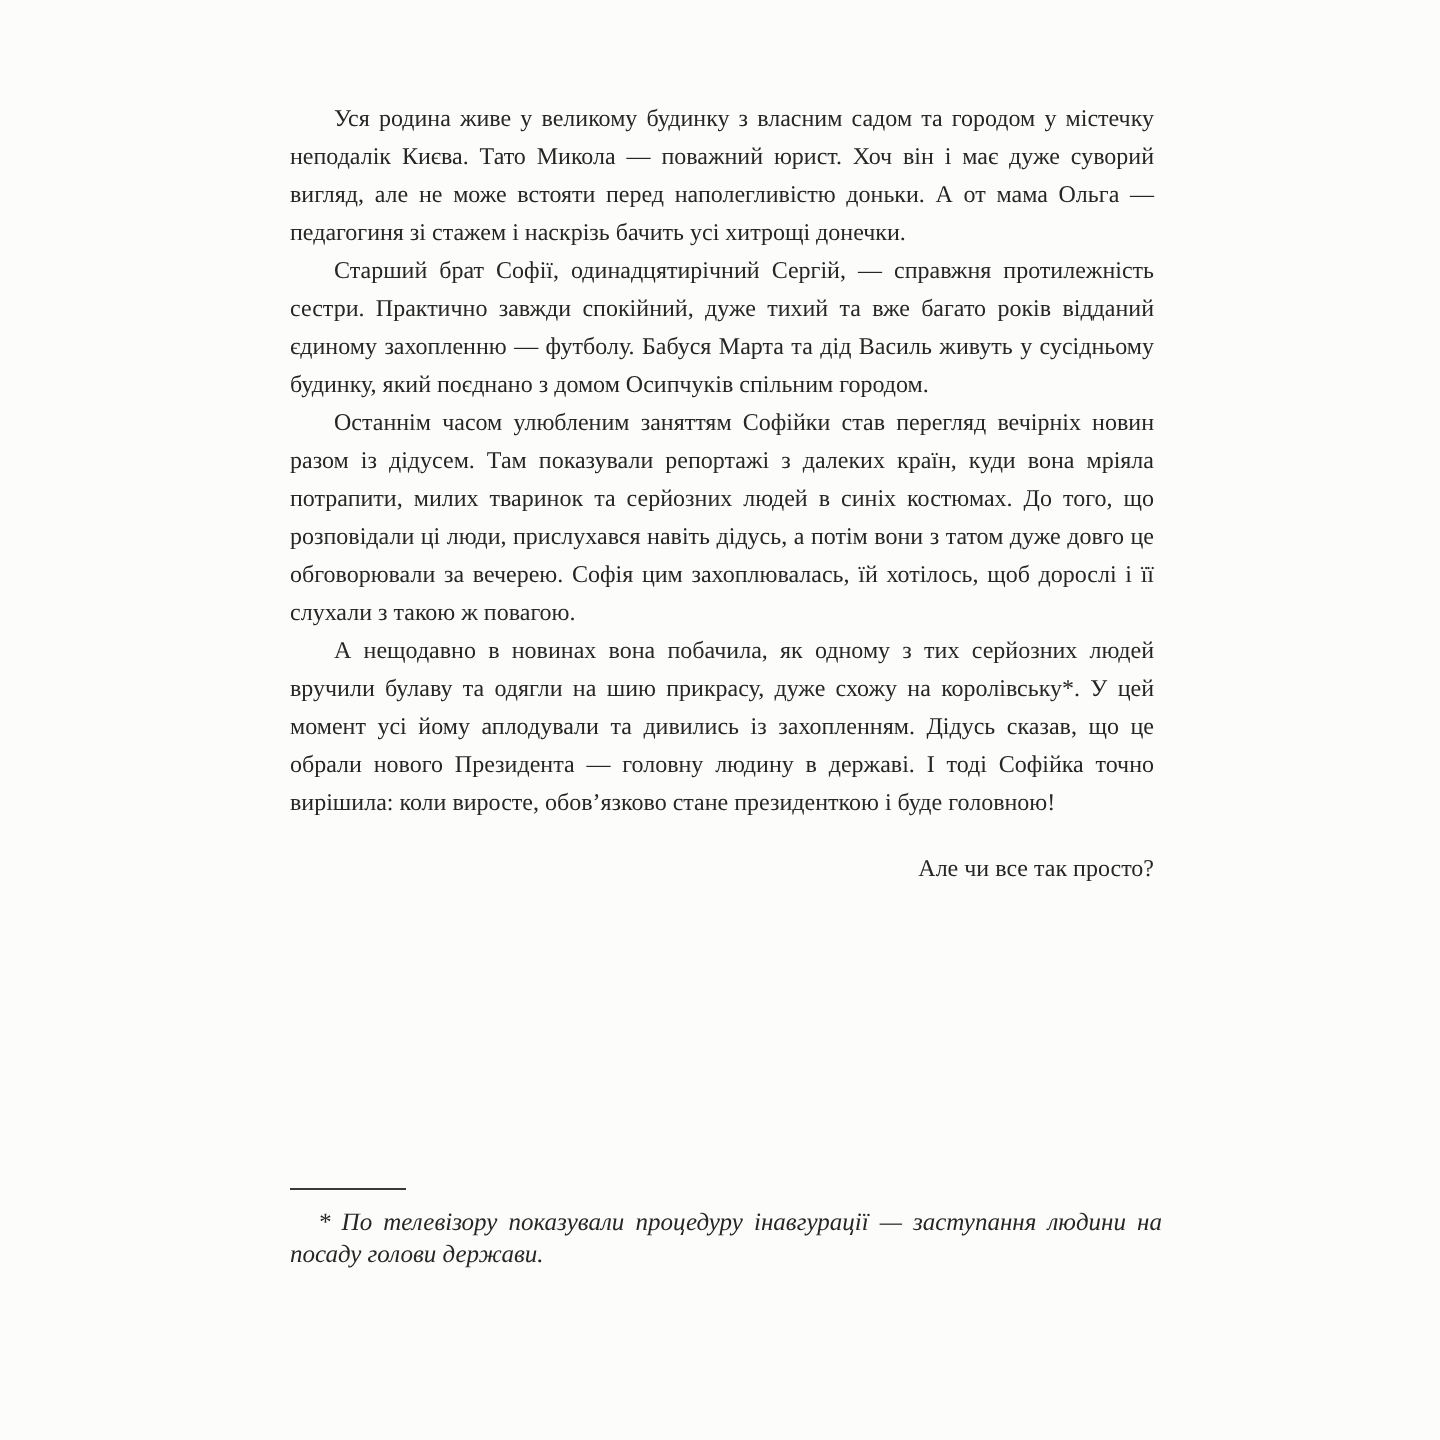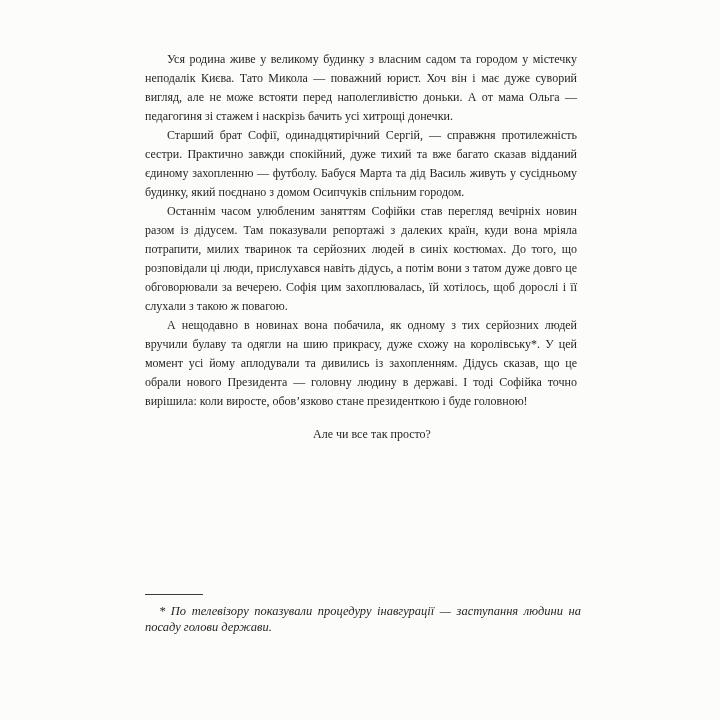--- a/index.html
+++ b/index.html
@@ -24,21 +24,21 @@
     font-size: 12px;
     line-height: 19px;
     text-align: justify;
   }
   .para {
     margin: 0;
     text-indent: 22px;
   }
   .para-question {
     margin-top: 14px;
-    text-align: center;
+    text-align: right;
   }
   .footnote {
     position: absolute;
     left: 145px;
     top: 594px;
     width: 436px;
     font-style: italic;
   }
   .footnote-rule {
     width: 58px;
@@ -53,21 +53,21 @@
     text-align: justify;
     text-indent: 14px;
   }
 </style>
 </head>
 <body>
 
 <div class="page">
   <main class="text-block">
     <p class="para">Уся родина живе у великому будинку з власним садом та городом у містечку неподалік Києва. Тато Микола — поважний юрист. Хоч він і має дуже суворий вигляд, але не може встояти перед наполегливістю доньки. А от мама Ольга — педагогиня зі стажем і наскрізь бачить усі хитрощі донечки.</p>
-    <p class="para">Старший брат Софії, одинадцятирічний Сергій, — справжня протилежність сестри. Практично завжди спокійний, дуже тихий та вже багато сказав відданий єдиному захопленню — футболу. Бабуся Марта та дід Василь живуть у сусідньому будинку, який поєднано з домом Осипчуків спільним городом.</p>
+    <p class="para">Старший брат Софії, одинадцятирічний Сергій, — справжня протилежність сестри. Практично завжди спокійний, дуже тихий та вже багато років відданий єдиному захопленню — футболу. Бабуся Марта та дід Василь живуть у сусідньому будинку, який поєднано з домом Осипчуків спільним городом.</p>
     <p class="para">Останнім часом улюбленим заняттям Софійки став перегляд вечірніх новин разом із дідусем. Там показували репортажі з далеких країн, куди вона мріяла потрапити, милих тваринок та серйозних людей в синіх костюмах. До того, що розповідали ці люди, прислухався навіть дідусь, а потім вони з татом дуже довго це обговорювали за вечерею. Софія цим захоплювалась, їй хотілось, щоб дорослі і її слухали з такою ж повагою.</p>
     <p class="para">А нещодавно в новинах вона побачила, як одному з тих серйозних людей вручили булаву та одягли на шию прикрасу, дуже схожу на королівську*. У цей момент усі йому аплодували та дивились із захопленням. Дідусь сказав, що це обрали нового Президента — головну людину в державі. І тоді Софійка точно вирішила: коли виросте, обов’язково стане президенткою і буде головною!</p>
     <p class="para para-question">Але чи все так просто?</p>
   </main>
 
   <footer class="footnote">
     <div class="footnote-rule"></div>
     <p class="footnote-text">* По телевізору показували процедуру інавгурації — заступання людини на посаду голови держави.</p>
   </footer>
 </div>

